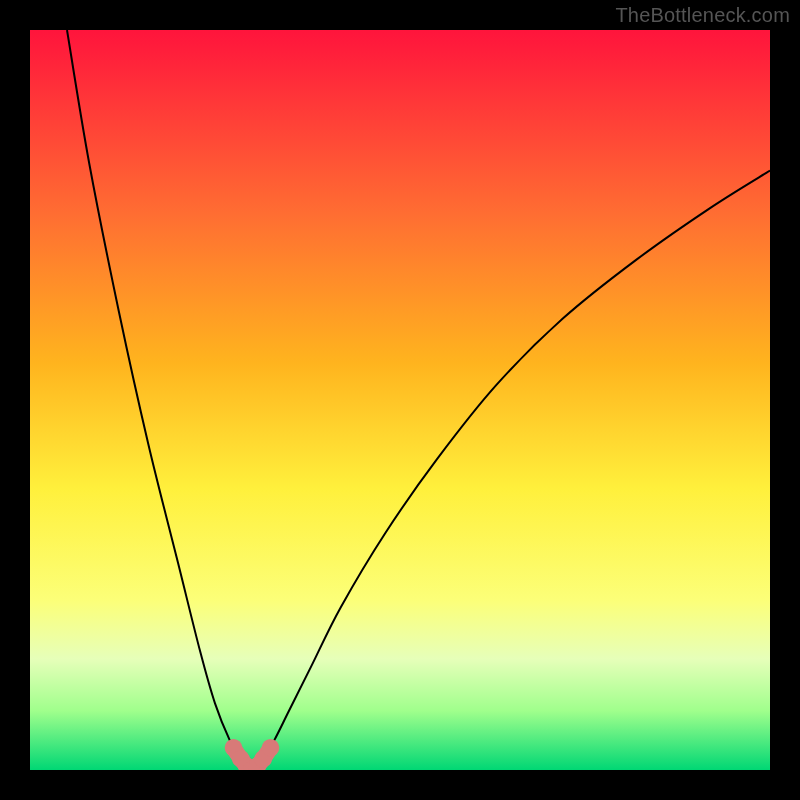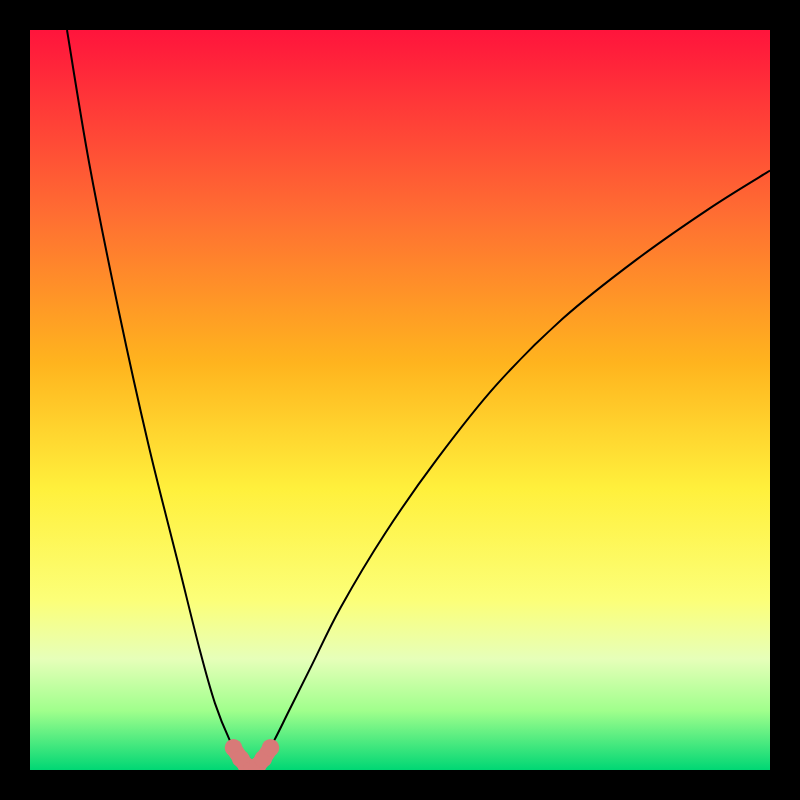--- a/index.html
+++ b/index.html
@@ -34,20 +34,21 @@
     top: 30px;
     width: 740px;
     height: 740px;
   }
   svg { display: block; }
 </style>
 </head>
 <body>
 
 <div class="outer">
+  <div class="watermark">TheBottleneck.com</div>
   <div class="plot">
     <svg id="chart-svg" width="740" height="740" viewBox="0 0 740 740">
       <defs>
         <linearGradient id="bg-grad" x1="0" y1="0" x2="0" y2="1">
             <stop offset="0%" stop-color="#ff143c"></stop>
             <stop offset="25%" stop-color="#ff6e32"></stop>
             <stop offset="45%" stop-color="#ffb41e"></stop>
             <stop offset="62%" stop-color="#fff03c"></stop>
             <stop offset="77%" stop-color="#fcff78"></stop>
             <stop offset="85%" stop-color="#e6ffb9"></stop>

